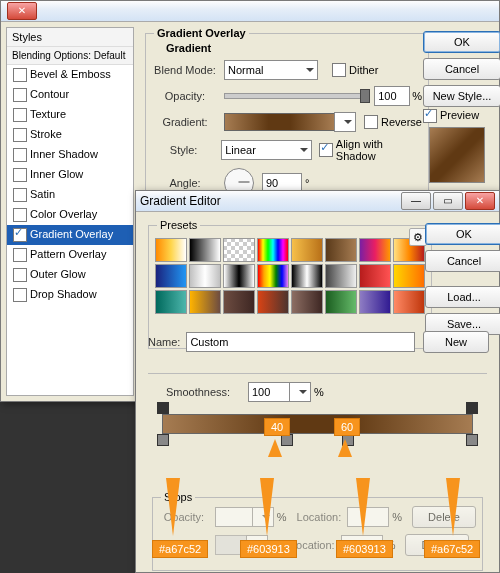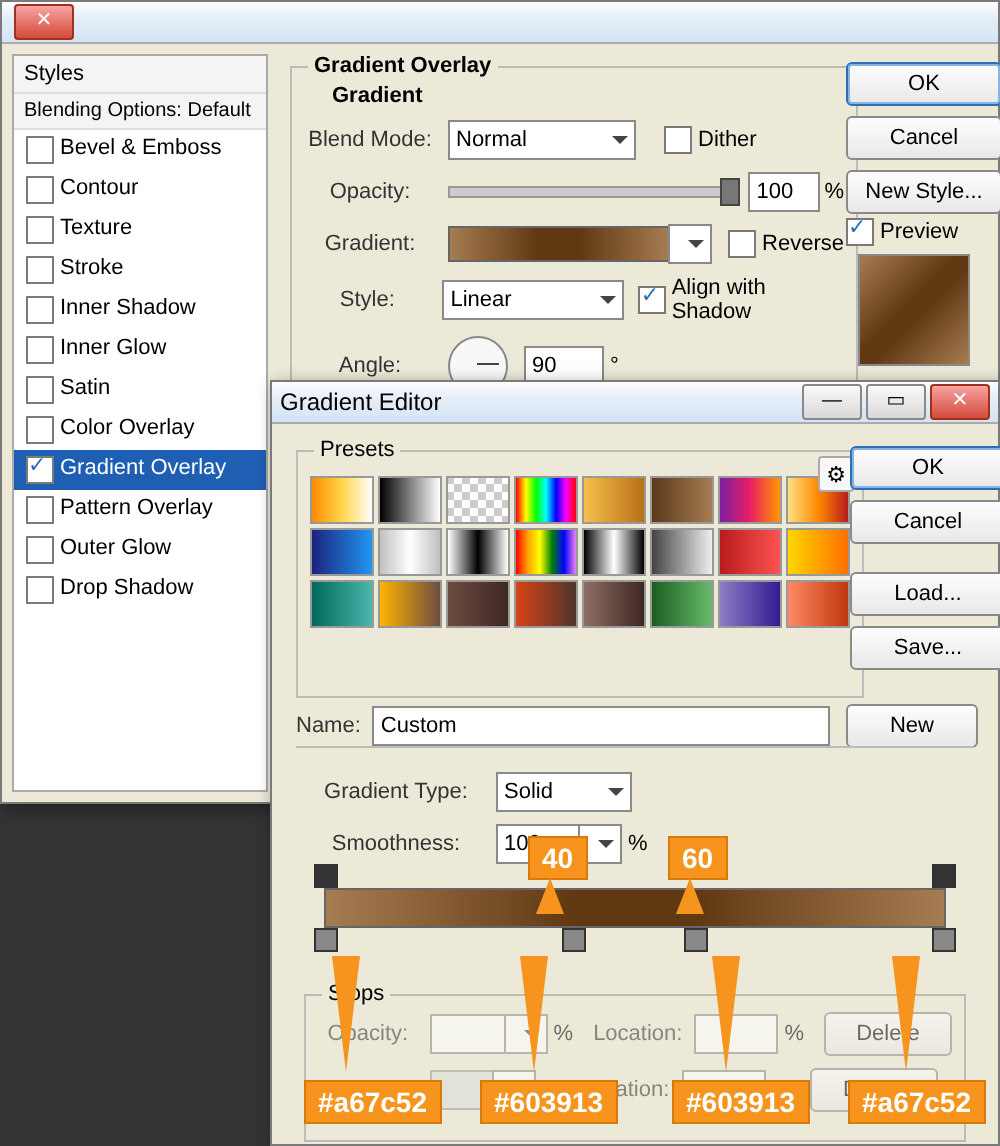--- a/index.html
+++ b/index.html
@@ -25,21 +25,21 @@
 .grad-swatch{height:16px;border:1px solid #666;flex:1;background:linear-gradient(to right,#a67c52,#603913 40%,#603913 60%,#a67c52)}
 .angle-dial{width:28px;height:28px;border:1px solid #888;border-radius:50%;background:#f8f8f8;position:relative}
 .angle-dial::after{content:"";position:absolute;width:1px;height:11px;background:#444;left:13px;top:2px;transform-origin:bottom;transform:rotate(90deg)}
 .preview-sw{width:54px;height:54px;border:1px solid #888;background:linear-gradient(135deg,#a67c52,#603913 45%,#603913 55%,#a67c52)}
 .preset-grid{display:grid;grid-template-columns:repeat(8,1fr);gap:2px}
 .pg{height:22px;border:1px solid #999}
 .grad-bar{height:18px;margin:12px 8px;position:relative;background:linear-gradient(to right,#a67c52,#603913 40%,#603913 60%,#a67c52);border:1px solid #666}
 .stop{position:absolute;width:10px;height:10px;border:1px solid #333;transform:translateX(-50%)}
 .stop.top{top:-13px;background:#333}
 .stop.bot{bottom:-13px;background:#888}
-.callout{position:absolute;background:#f7941d;color:#fff;font-size:14px;padding:2px 6px;font-weight:bold;border:1px solid #d87a0a}
+.callout{position:absolute;background:#f7941d;color:#fff;font-size:11px;padding:2px 6px;font-weight:normal;border:1px solid #d87a0a}
 .arrow-up{position:absolute;width:0;height:0;border:7px solid transparent}
 .fs{border:1px solid #bbb;margin:4px;padding:8px 6px 4px 6px;position:relative}
 .fs .leg{position:absolute;top:-7px;left:8px;background:#ece9d8;padding:0 3px;font-size:11px}
 .gear{width:16px;height:16px;border:1px solid #aaa;border-radius:2px;display:flex;align-items:center;justify-content:center;background:#f8f8f8}
 </style>
 </head>
 <body>
 
 <div class="window" style="left:0;top:0;width:498px;height:400px">
   <div class="titlebar">
@@ -207,33 +207,27 @@
       </div>
   </div>
 
   <div style="position:absolute;right:8px;top:32px;width:66px">
     <div class="btn def" style="margin-bottom:5px">OK</div>
     <div class="btn" style="margin-bottom:14px">Cancel</div>
     <div class="btn" style="margin-bottom:5px">Load...</div>
     <div class="btn">Save...</div>
   </div>
 
-  <div class="row" style="position:absolute;left:12px;top:161px;right:10px">
+  <div class="row" style="position:absolute;left:12px;top:140px;right:10px">
     <span class="lbl">Name:</span>
     <input class="input" style="flex: 1 1 0%;" value="Custom">
     <div class="btn" style="margin-left:8px;min-width:52px">New</div>
   </div>
 
   <div class="fs" style="position:absolute;left:8px;top:178px;right:8px;height:120px;border-top:1px solid #bbb;border-left:none;border-right:none;border-bottom:none">
-    <div class="row" style="margin-top:4px">
-        <span class="lbl" style="width:88px">Gradient Type:</span>
-      <div class="select" style="width:60px">
-          <span>Solid</span>
-        </div>
-      </div>
     <div class="row">
         <span class="lbl" style="width:88px">Smoothness:</span>
       <input class="input" style="width: 34px;" value="100">
       <div class="select" style="width:14px;margin-left:-1px"></div>
       <span style="margin-left:3px">%</span>
       </div>
 
     <div class="grad-bar" id="gradbar">
       <div class="stop top" style="left:0%"></div>
       <div class="stop top" style="left:100%"></div>

